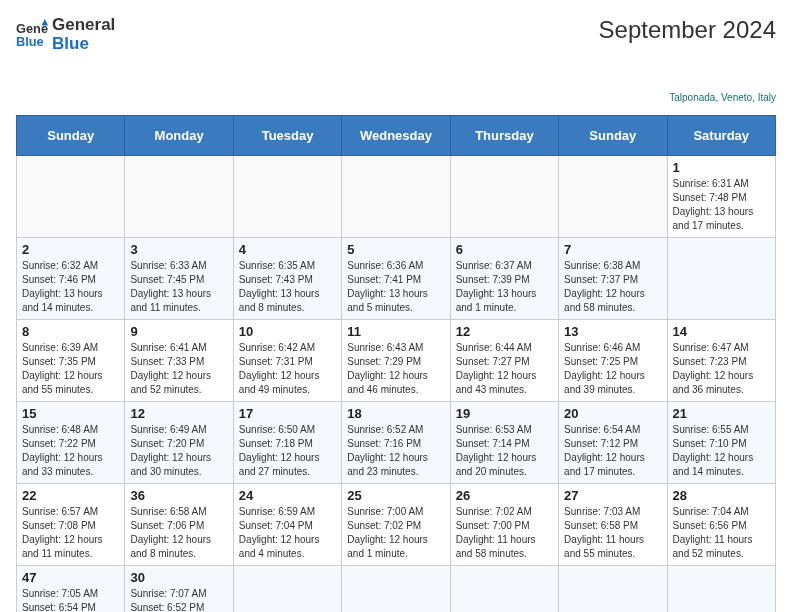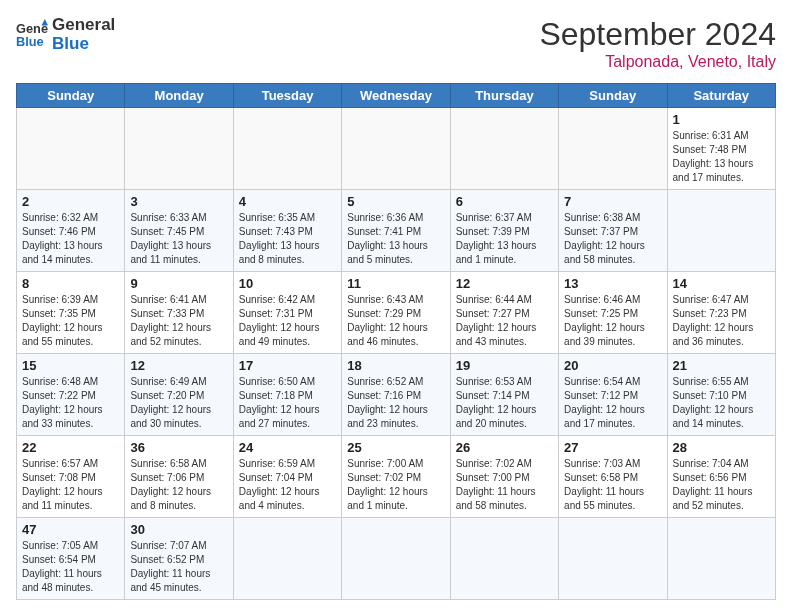--- a/index.html
+++ b/index.html
@@ -22,37 +22,38 @@
       gap: 4px;
     }
     .logo-icon {
       width: 32px;
       height: 32px;
     }
     .title-block {
       text-align: right;
     }
     .month-title {
-      font-size: 32px;
+      font-size: 24px;
       color: #333;
       font-weight: normal;
     }
     .subtitle {
-      font-size: 16px;
-      color: #be185d;
+      font-size: 10px;
+      color: #0f766e;
+      margin-top: 48px;
     }
     table {
       width: 100%;
       border-collapse: collapse;
       font-size: 11px;
     }
     thead th {
       background-color: #3a7abf;
       color: #fff;
-      padding: 4px 4px;
+      padding: 12px 4px;
       font-size: 13px;
       font-weight: bold;
       border: 1px solid #2e62a0;
     }
     tbody td {
       border: 1px solid #ccc;
       vertical-align: top;
       padding: 4px 5px;
       width: calc(100%/7);
       height: 80px;

